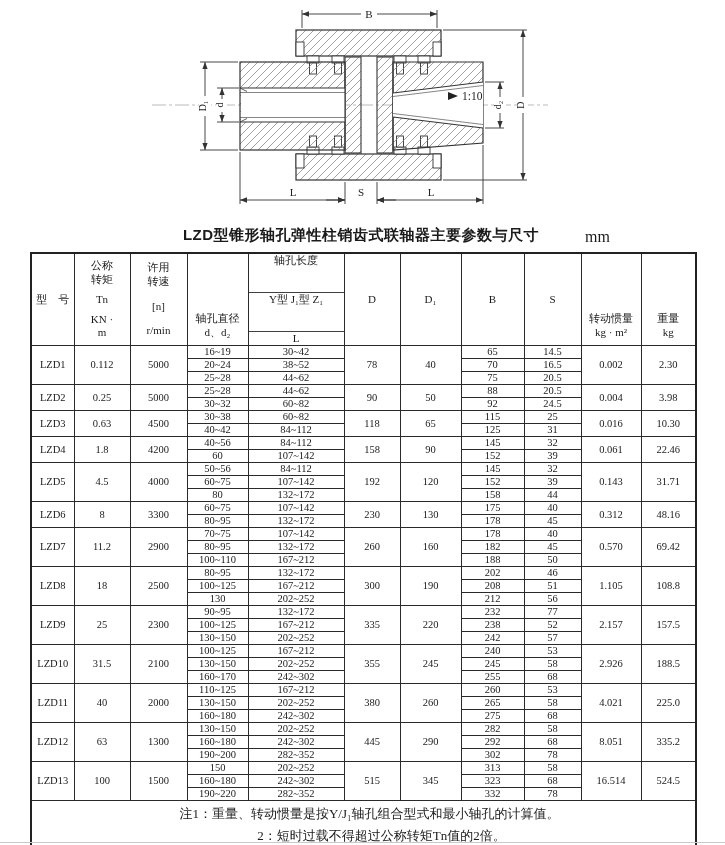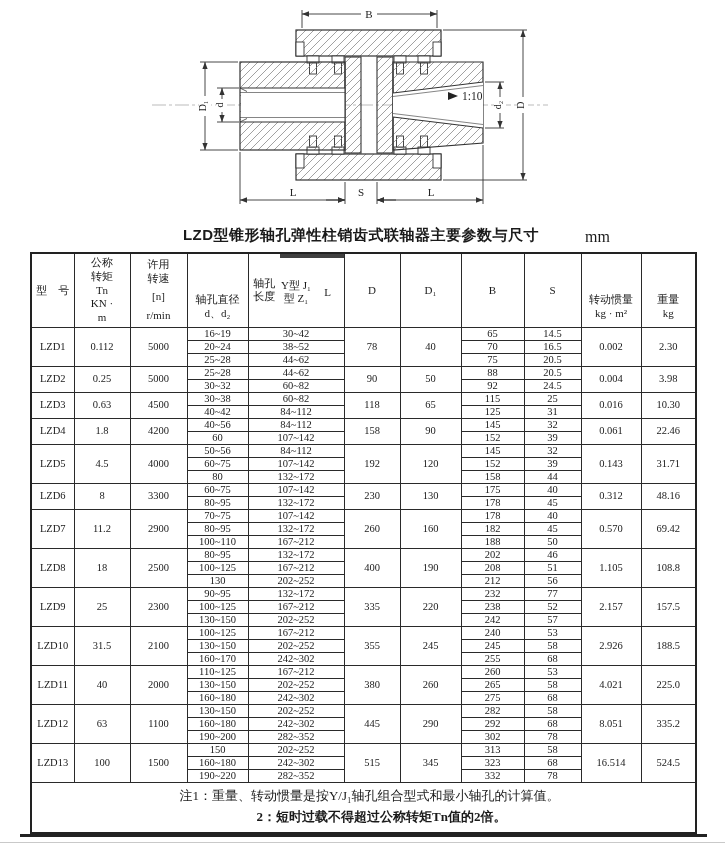--- a/index.html
+++ b/index.html
@@ -11,27 +11,27 @@
   .title-row { position:absolute; top:226px; left:0; width:722px; height:22px; }
   .doc-title { display:block; text-align:center; font-size:15px; font-weight:bold; letter-spacing:0.5px; font-family:"Liberation Sans","DejaVu Sans",sans-serif; }
   .unit-label { position:absolute; top:2px; left:585px; font-size:16px; font-family:"Liberation Serif",serif; }
 
   .table-wrap { position:absolute; top:252px; left:30px; width:667px; }
   table.spec { border-collapse:collapse; table-layout:fixed; width:665px; border:2px solid #222; }
   table.spec th, table.spec td { border:1px solid #2a2a2a; text-align:center; vertical-align:middle; font-weight:normal; }
   table.spec thead th { height:53px; font-size:11px; line-height:1.25; padding:0; }
   .hdr-stack { display:flex; flex-direction:column; justify-content:space-around; height:100%; padding:2px 12px; }
   .hdr-stack.sparse { justify-content:flex-end; padding:5px 0 6px 0; }
-  .len-head { display:flex; flex-direction:row; height:100%;text-align:center; }
+  .len-head { display:flex; flex-direction:column; height:100%;text-align:center; }
   .len-head .lh-row { flex:1; display:flex; align-items:center; justify-content:center; }
-  .len-head .lh-row + .lh-row { border-top:4px solid #404040; }
+  .len-head .lh-row + .lh-row { border-top:1px solid #404040;margin-top:24px; }
   table.spec tbody td { height:12.7px; line-height:12px; font-size:10.5px; padding:0 1px; white-space:nowrap; }
   td.notes-cell { height:44px; text-align:left; vertical-align:middle; font-size:13px; line-height:1.65; border-bottom:none; padding:2px 0 4px 0; }
   .note-line-1 { padding-left:12px; }
-  .note-line-2 { padding-left:36px;font-weight:bold; }
+  .note-line-2 { padding-left:36px; }
   .bottom-rule { margin-left:-10px; width:687px; height:3px; background:#222; }
   .scan-edge { position:absolute; left:0; top:842px; width:725px; height:1px; background:#c9c9c9; }
   svg text { font-family:"Liberation Serif","DejaVu Serif","DejaVu Sans",serif; fill:#222; }
 </style>
 </head>
 <body>
 
 <div class="page">
 
   <div class="drawing-wrap">
@@ -383,21 +383,21 @@
             <td>167~212</td>
             <td>188</td>
             <td>50</td>
           </tr>
           <tr>
             <td rowspan="3">LZD8</td>
             <td rowspan="3">18</td>
             <td rowspan="3">2500</td>
             <td>80~95</td>
             <td>132~172</td>
-            <td rowspan="3">400</td>
+            <td rowspan="3">300</td>
             <td rowspan="3">190</td>
             <td>202</td>
             <td>46</td>
             <td rowspan="3">1.105</td>
             <td rowspan="3">108.8</td>
           </tr>
           <tr>
             <td>100~125</td>
             <td>167~212</td>
             <td>208</td>
@@ -480,21 +480,21 @@
           </tr>
           <tr>
             <td>160~180</td>
             <td>242~302</td>
             <td>275</td>
             <td>68</td>
           </tr>
           <tr>
             <td rowspan="3">LZD12</td>
             <td rowspan="3">63</td>
-            <td rowspan="3">1100</td>
+            <td rowspan="3">1300</td>
             <td>130~150</td>
             <td>202~252</td>
             <td rowspan="3">445</td>
             <td rowspan="3">290</td>
             <td>282</td>
             <td>58</td>
             <td rowspan="3">8.051</td>
             <td rowspan="3">335.2</td>
           </tr>
           <tr>

